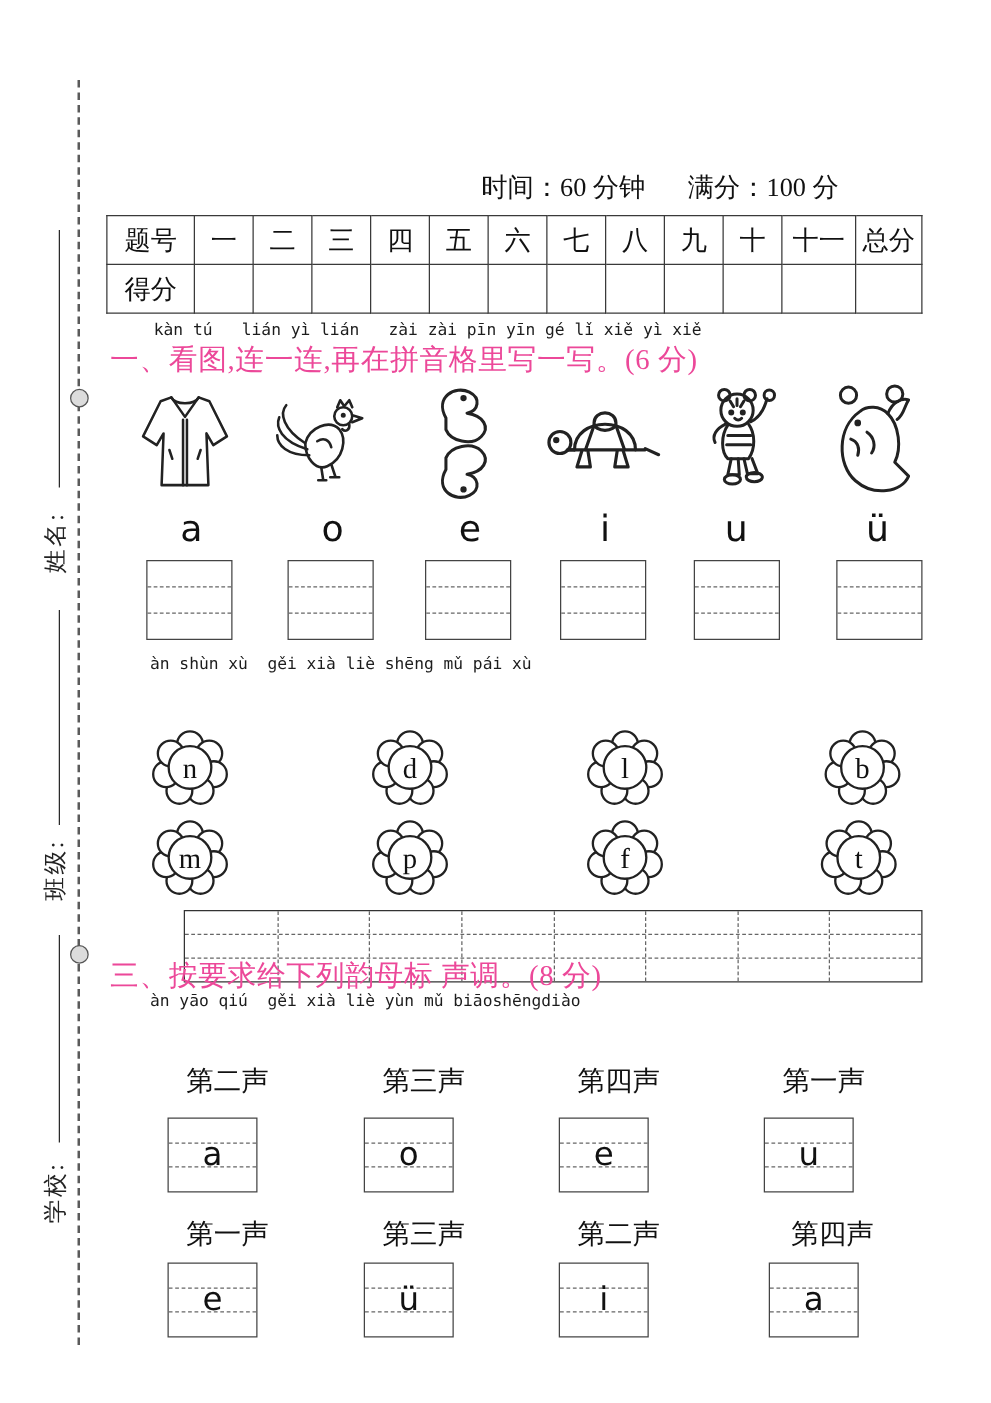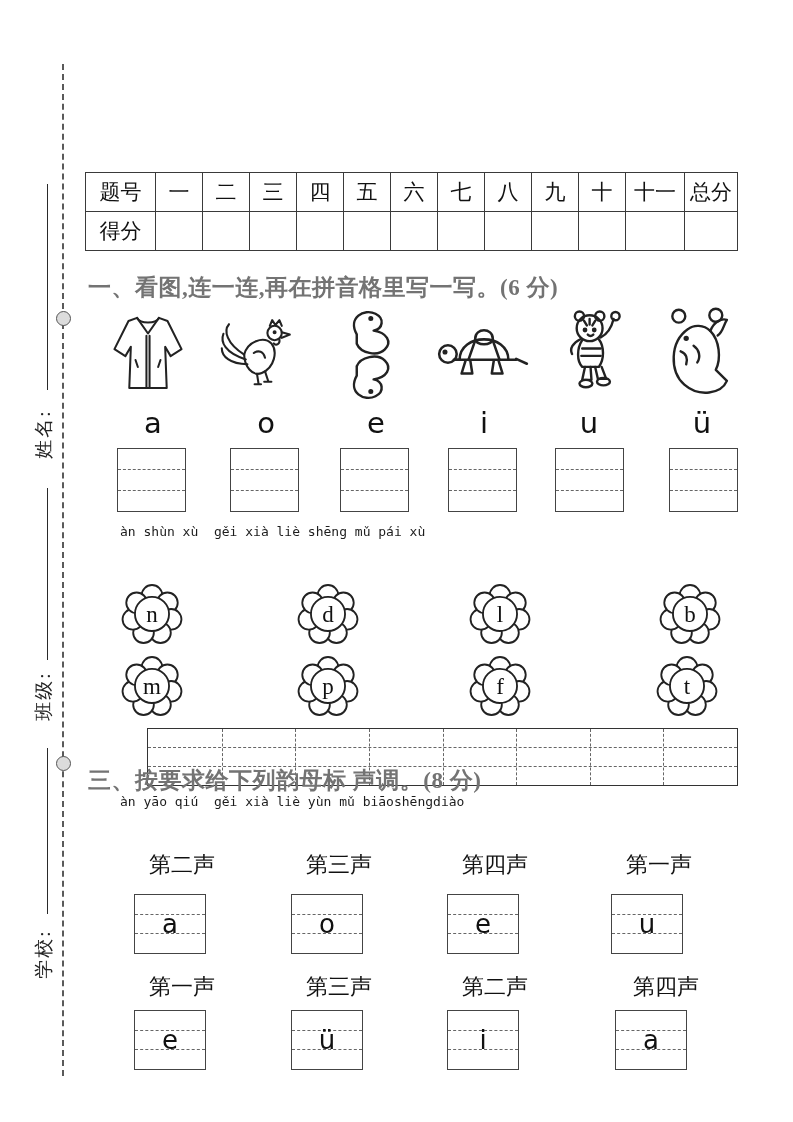--- a/index.html
+++ b/index.html
@@ -19,21 +19,21 @@
          letter-spacing:2px;color:#000;white-space:nowrap;}
   .meta{left:385px;top:136px;font-size:21px;color:#111;display:flex;gap:34px;white-space:nowrap;}
 
   
   table.score{position:absolute;left:85px;top:172px;border-collapse:collapse;table-layout:fixed;}
   table.score td{border:1.5px solid #3a3a3a;height:38px;text-align:center;font-size:21px;
                  padding:0;color:#111;}
 
   
   .pinyin{font-family:"DejaVu Sans Mono",monospace;font-size:13px;white-space:pre;color:#1c1c1c;}
-  .heading{font-size:23px;font-weight:bold;color:#737373;white-space:nowrap;letter-spacing:.5px;}
+  .heading{font-size:23px;font-weight:normal;color:#ec4899;white-space:nowrap;letter-spacing:.5px;}
 
   
   .pic{stroke:#222;fill:none;stroke-width:2.6;stroke-linecap:round;stroke-linejoin:round;}
 
   
   .gridbox{border:1.6px solid #444;background:#fff;}
   .gridbox .dash{position:absolute;left:0;right:0;border-top:1.2px dashed #666;}
   .d1{top:33%;} .d2{top:66%;}
   .vowel{width:44px;text-align:center;font-family:"DejaVu Sans",sans-serif;font-size:29px;color:#111;}
 
@@ -65,20 +65,24 @@
   <div class="abs hole" style="left:56px;top:311px;"></div>
   <div class="abs hole" style="left:56px;top:756px;"></div>
 
   <div class="abs blank-line" style="top:184px;height:206px;"></div>
   <div class="abs mlabel" style="left:-2px;top:422px;">姓名:</div>
   <div class="abs blank-line" style="top:488px;height:172px;"></div>
   <div class="abs mlabel" style="left:-2px;top:684px;">班级:</div>
   <div class="abs blank-line" style="top:748px;height:166px;"></div>
   <div class="abs mlabel" style="left:-2px;top:942px;">学校:</div>
 
+  <div class="abs meta">
+    <span>时间：60 分钟</span>
+    <span>满分：100 分</span>
+  </div>
 
   <table class="score">
     <colgroup>
       <col style="width:70px">
         <col style="width:47px">
         <col style="width:47px">
         <col style="width:47px">
       <col style="width:47px">
         <col style="width:47px">
         <col style="width:47px">
@@ -116,20 +120,21 @@
       <td></td>
           <td></td>
       <td></td>
           <td></td>
       <td></td>
           <td></td>
     </tr>
   </tbody>
     </table>
 
+  <div class="abs pinyin" style="left:123px;top:257px;">kàn tú   lián yì lián   zài zài pīn yīn gé lǐ xiě yì xiě</div>
   <div class="abs heading" style="left:88px;top:272px;">一、看图,连一连,再在拼音格里写一写。(6 分)</div>
 
   <svg class="abs pic" style="left:109px;top:306px;" width="78" height="94" viewBox="0 0 100 110">
     <path d="M36,10 C40,18 60,18 64,10 L75,14 L93,50 L79,59 L72,47 L74,100 L26,100 L28,47 L21,59 L7,50 L25,14 Z"></path>
     <path d="M36,10 L50,30 L64,10"></path>
     <path d="M48,33 L48,100 M52,33 L52,100"></path>
     <path d="M34,64 l3,9 M66,64 l-3,9"></path>
   </svg>
   <svg class="abs pic" style="left:217px;top:310px;" width="80" height="86" viewBox="0 0 100 100">
     <path d="M34,52 C12,38 8,22 15,14"></path>

